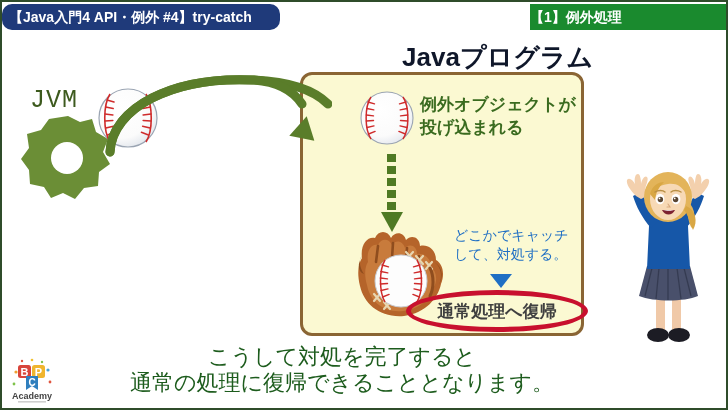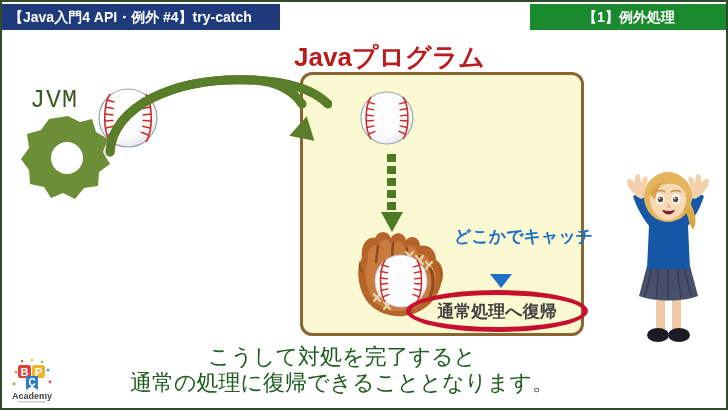--- a/index.html
+++ b/index.html
@@ -7,32 +7,32 @@
   #slide{
     position:relative;width:728px;height:410px;overflow:hidden;
     background:#ffffff;box-sizing:border-box;
     border:2px solid #2f4c2a;
   }
   
   #hdr-left{
     position:absolute;left:0;top:2px;width:278px;height:26px;
     background:#1f3a7a;color:#ffffff;
     font-size:14px;font-weight:bold;line-height:26px;
-    padding-left:7px;box-sizing:border-box;white-space:nowrap;letter-spacing:0px;
+    padding-left:7px;box-sizing:border-box;white-space:nowrap;letter-spacing:0px;border-radius:10px;
   }
   #hdr-right{
     position:absolute;left:528px;top:2px;width:198px;height:26px;
     background:#1a8a2e;color:#ffffff;
     font-size:14px;font-weight:bold;line-height:26px;
-    text-align:center;white-space:nowrap;
+    text-align:left;white-space:nowrap;
   }
   
   #prog-title{
-    position:absolute;left:292px;top:38px;width:290px;
-    text-align:left;color:#b91c1c;font-size:26px;font-weight:bold;
+    position:absolute;left:301px;top:38px;width:290px;
+    text-align:right;color:#0f172a;font-size:26px;font-weight:bold;
     white-space:nowrap;
   }
   
   #prog-box{
     position:absolute;left:298px;top:70px;width:284px;height:264px;
     background:#fbf9d2;border:3px solid #8a6534;border-radius:12px;
     box-sizing:border-box;
   }
   
   #jvm-label{
@@ -45,21 +45,21 @@
   
   #ball-in{position:absolute;left:357px;top:88px;width:56px;height:56px;}
   #thrown-text{
     position:absolute;left:418px;top:92px;width:160px;
     color:#3a6b1f;font-size:17px;font-weight:bold;line-height:1.35;
   }
   #dotted-arrow{position:absolute;left:378px;top:152px;width:24px;height:78px;}
   #glove{position:absolute;left:346px;top:226px;width:108px;height:92px;}
   #catch-text{
     position:absolute;left:452px;top:224px;width:140px;
-    color:#1f6fc4;font-size:17px;font-weight:bold;line-height:1.35;
+    color:#1f6fc4;font-size:14px;font-weight:normal;line-height:1.35;
   }
   #tri-marker{position:absolute;left:488px;top:272px;width:22px;height:14px;}
   #oval-wrap{position:absolute;left:404px;top:288px;width:182px;height:42px;}
   #oval-ring{
     position:absolute;left:0;top:0;width:182px;height:42px;
     border:5px solid #c8102e;border-radius:50%;box-sizing:border-box;
   }
   #oval-text{
     position:absolute;left:0;top:0;width:182px;height:42px;
     display:flex;align-items:center;justify-content:center;
@@ -155,20 +155,24 @@
         <path d="M9.6 44 l6.5 -2.6"></path>
       <path d="M47 12 l-6.5 1.8"></path>
         <path d="M48.2 18.5 l-7 1.4"></path>
         <path d="M48.7 25 l-7.2 0.9"></path>
       <path d="M48.7 31 l-7.2 -0.5"></path>
         <path d="M48 37.5 l-7 -1.6"></path>
         <path d="M46.4 44 l-6.5 -2.6"></path>
     </g>
   </svg>
 
+  <div id="thrown-text">
+    <div>例外オブジェクトが</div>
+    <div>投げ込まれる</div>
+  </div>
 
   <svg id="dotted-arrow" viewBox="0 0 24 78">
     <g fill="#4f7a24">
       <rect x="7" y="0" width="9" height="8"></rect>
       <rect x="7" y="12" width="9" height="8"></rect>
       <rect x="7" y="24" width="9" height="8"></rect>
       <rect x="7" y="36" width="9" height="8"></rect>
       <rect x="7" y="48" width="9" height="8"></rect>
       <path d="M1 58 L23 58 L12 78 Z"></path>
     </g>
@@ -221,20 +225,21 @@
           <path d="M47.7 24 l-7.2 0.9"></path>
         <path d="M47.7 30 l-7.2 -0.5"></path>
           <path d="M47 36.5 l-7 -1.6"></path>
           <path d="M45.4 43 l-6.5 -2.6"></path>
       </g>
     </g>
   </svg>
 
   <div id="catch-text">
     <div>どこかでキャッチ</div>
+    <div>して、対処する。</div>
   </div>
 
   <svg id="tri-marker" viewBox="0 0 22 14">
     <path d="M0 0 L22 0 L11 14 Z" fill="#1f6fc4"></path>
   </svg>
 
   <div id="oval-wrap">
     <div id="oval-ring"></div>
     <div id="oval-text">通常処理へ復帰</div>
   </div>

